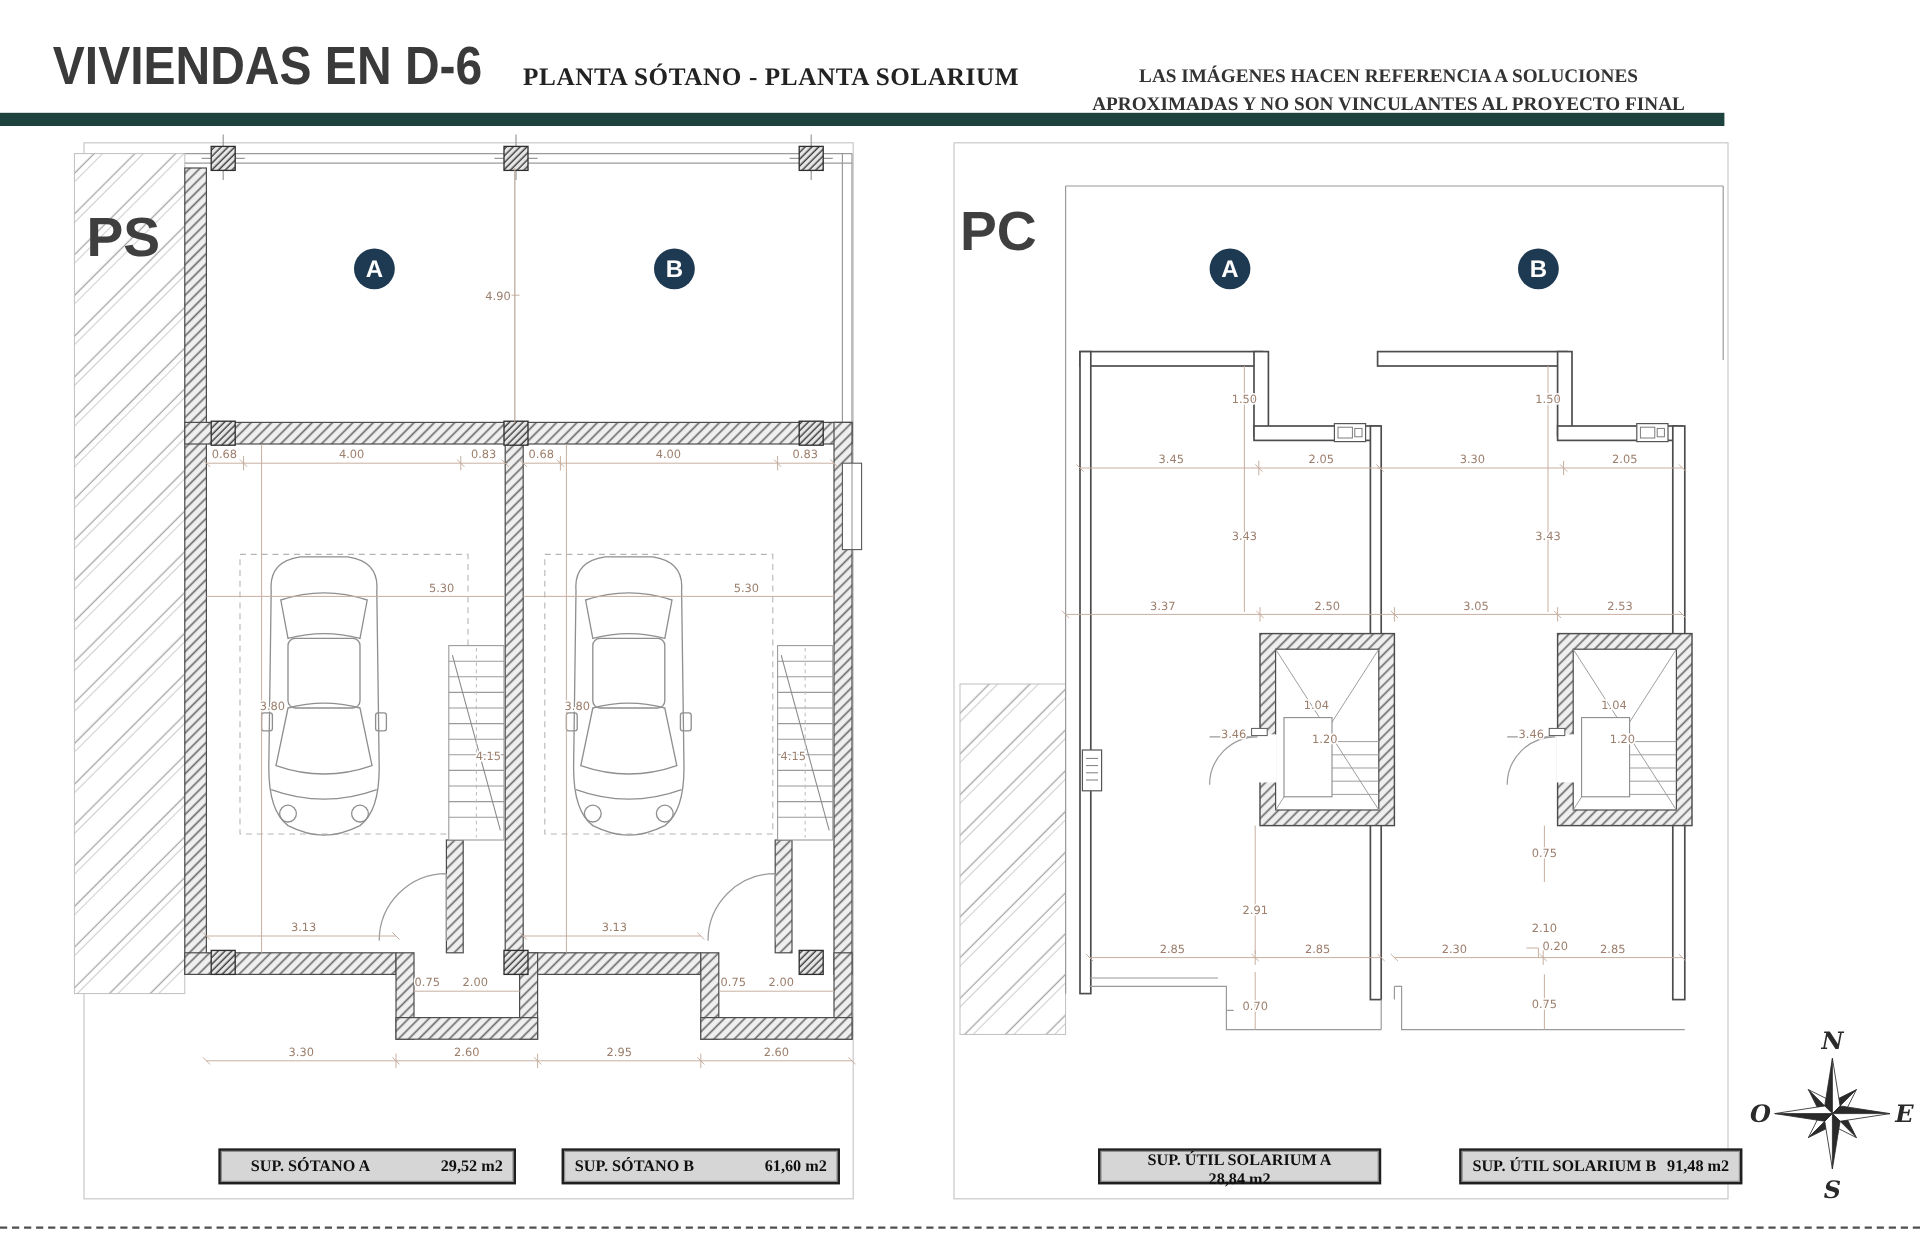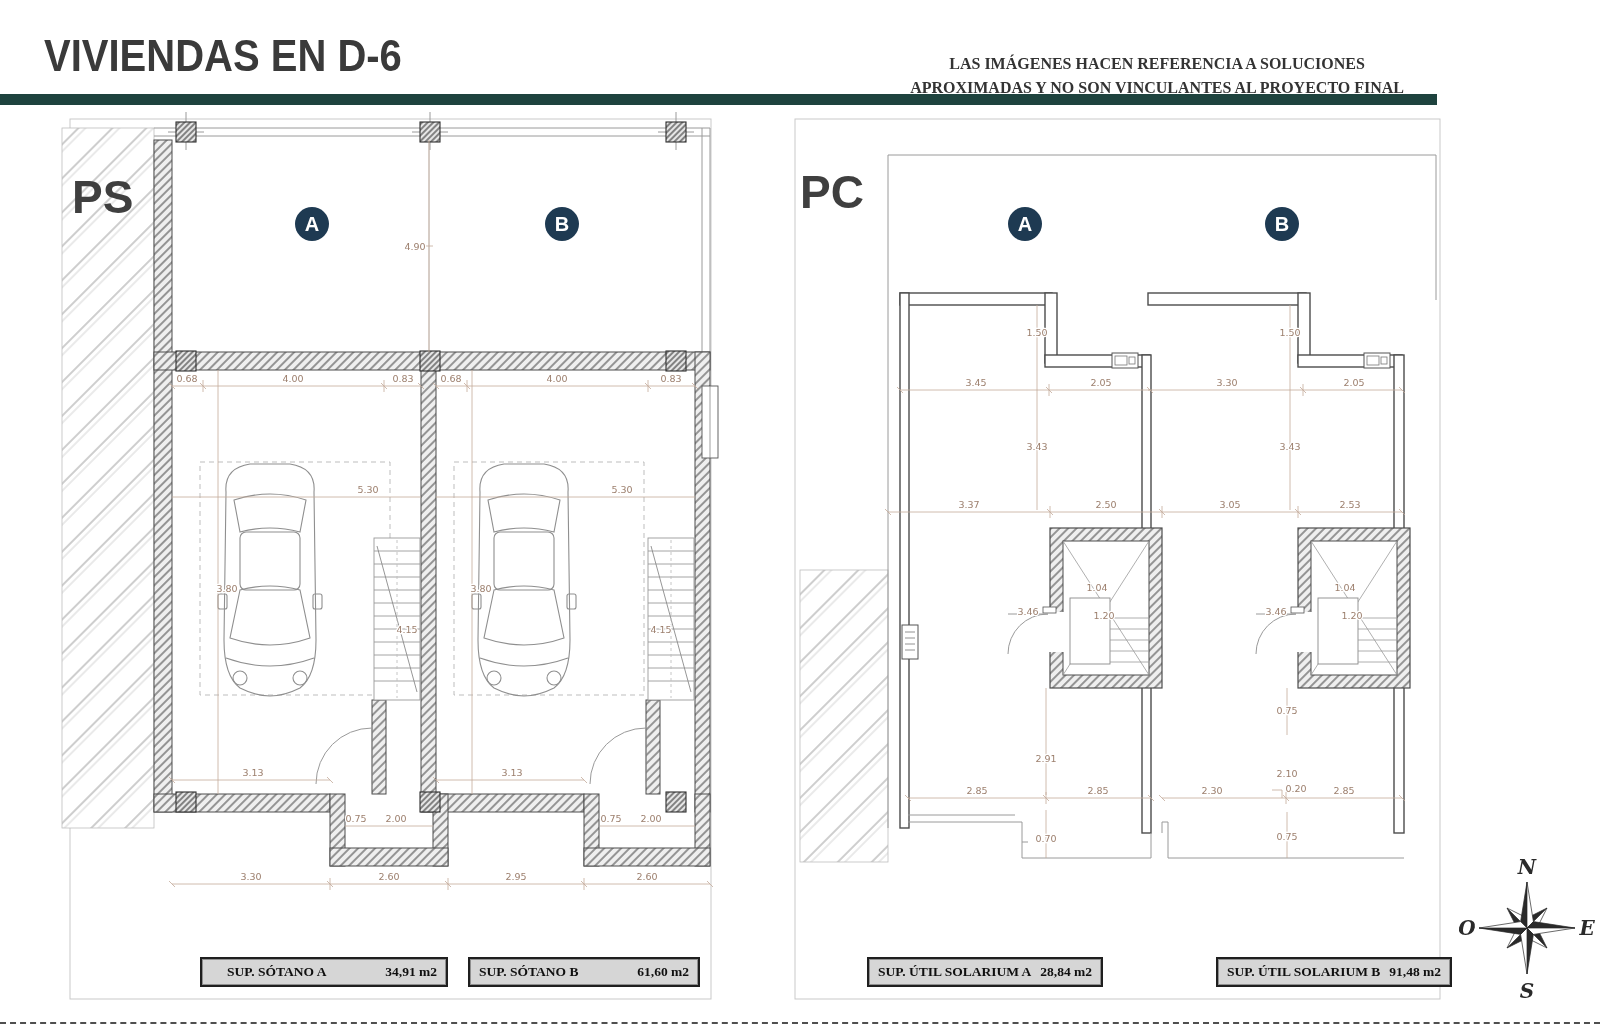--- a/index.html
+++ b/index.html
@@ -32,20 +32,21 @@
   text.plancode{font-family:"Liberation Sans",sans-serif;font-weight:bold;font-size:46px;fill:#3f3f3f;}
   text.badge-letter{font-family:"Liberation Sans",sans-serif;font-weight:bold;font-size:20px;fill:#ffffff;text-anchor:middle;}
   text.compass-letter{font-family:"DejaVu Serif",serif;font-weight:bold;font-style:italic;font-size:20px;fill:#2a2a2a;text-anchor:middle;}
   .bottom-dash{position:absolute;left:0;top:1022px;width:1600px;border-top:2px dashed #4f4f4f;}
 </style>
 </head>
 <body>
 
 <div class="title-row">
   <span class="main-title">VIVIENDAS EN D-6</span>
+  <span class="sub-title">PLANTA SÓTANO - PLANTA SOLARIUM</span>
 </div>
 <div class="disclaimer">
   <div>LAS IMÁGENES HACEN REFERENCIA A SOLUCIONES</div>
   <div>APROXIMADAS Y NO SON VINCULANTES AL PROYECTO FINAL</div>
 </div>
 <div class="accent-bar"></div>
 
 <svg class="canvas" width="1600" height="1029" viewBox="0 0 1600 1029" xmlns="http://www.w3.org/2000/svg">
   <defs>
     <pattern id="wallHatch" patternUnits="userSpaceOnUse" width="6" height="6" patternTransform="rotate(45)">
@@ -332,29 +333,29 @@
       <polygon points="-48,0 -6.4,6.4 0,0" fill="#2a2a2a"></polygon>
       <polygon points="-48,0 -6.4,-6.4 0,0" fill="#ffffff"></polygon>
     </g>
     <text class="compass-letter" x="0" y="-54">N</text>
     <text class="compass-letter" x="0" y="70">S</text>
     <text class="compass-letter" x="60" y="7">E</text>
     <text class="compass-letter" x="-60" y="7">O</text>
   </g>
 </svg>
 
-<div class="area-box" style="left:200px;top:957px;padding-left:25px;">
+<div class="area-box" style="left:182px;top:957px;padding-left:25px;">
   <span>SUP. SÓTANO A</span>
-  <span>34,91 m2</span>
+  <span>29,52 m2</span>
 </div>
 <div class="area-box" style="left:468px;top:957px;">
   <span>SUP. SÓTANO B</span>
   <span>61,60 m2</span>
 </div>
-<div class="area-box" style="left:867px;top:957px;width:214px;">
+<div class="area-box" style="left:915px;top:957px;width:214px;flex-direction:column;">
   <span>SUP. ÚTIL SOLARIUM A</span>
   <span>28,84 m2</span>
 </div>
 <div class="area-box" style="left:1216px;top:957px;width:214px;">
   <span>SUP. ÚTIL SOLARIUM B</span>
   <span>91,48 m2</span>
 </div>
 
 <div class="bottom-dash"></div>
 

